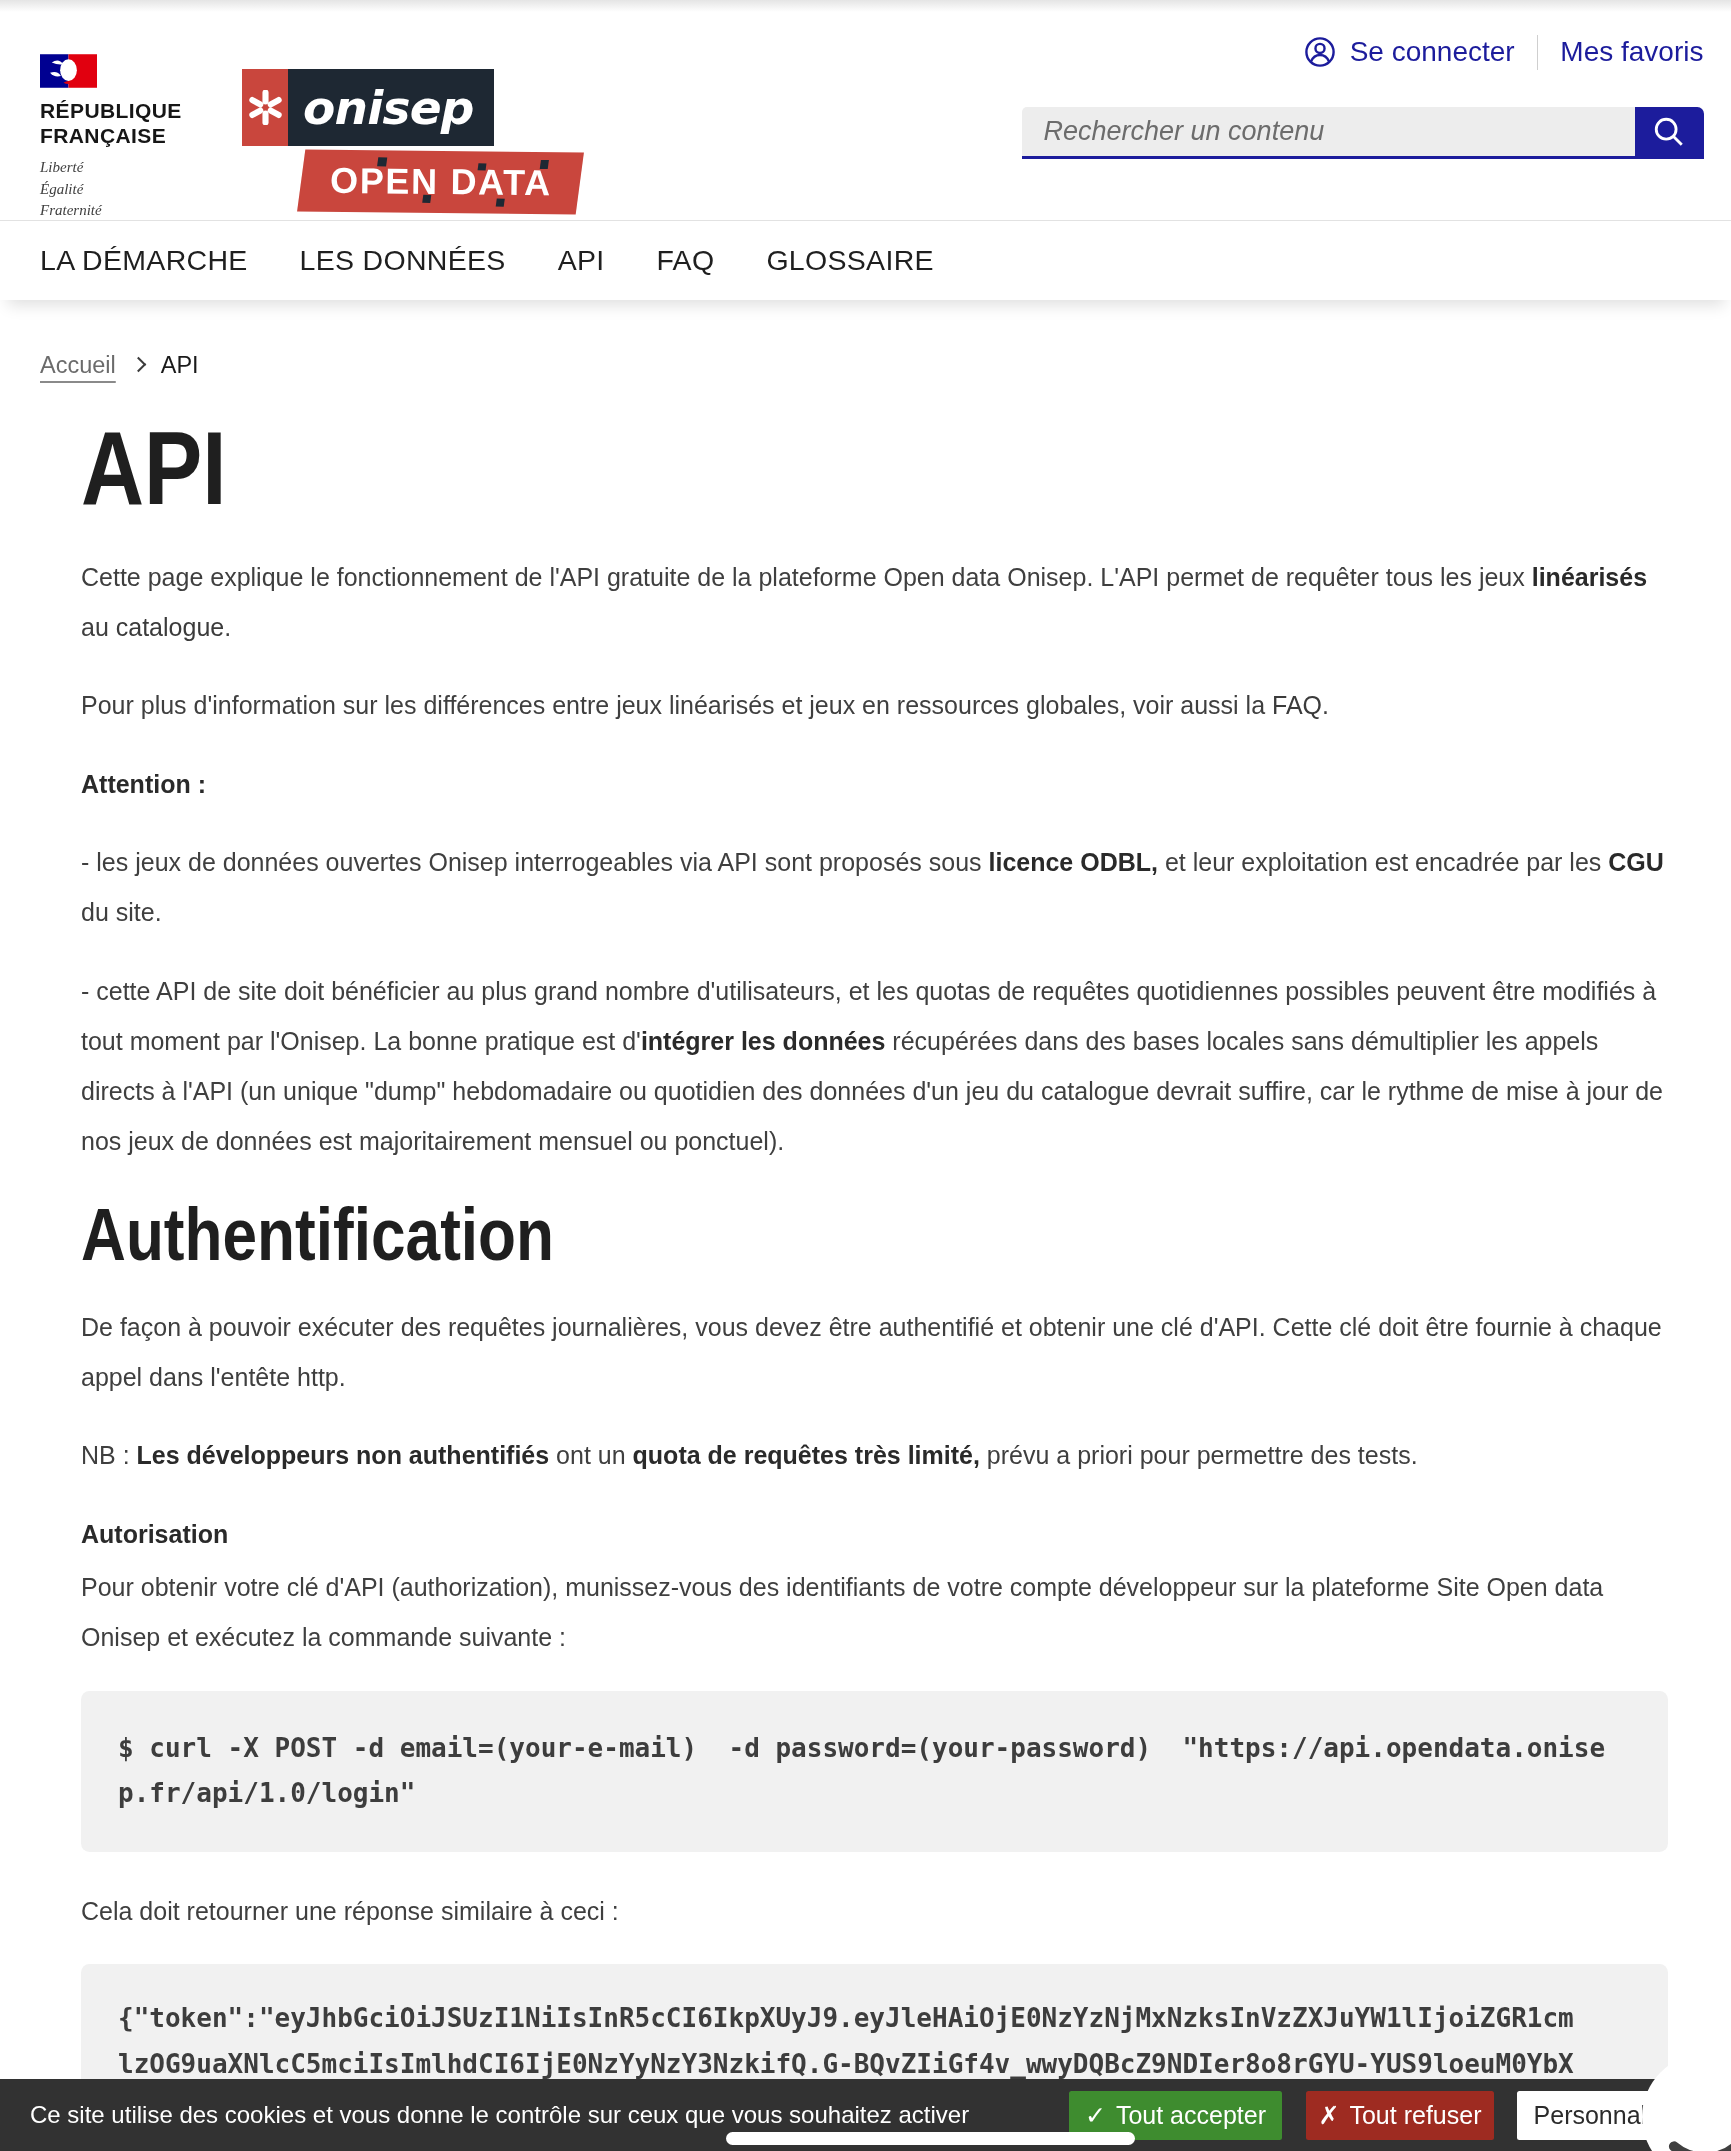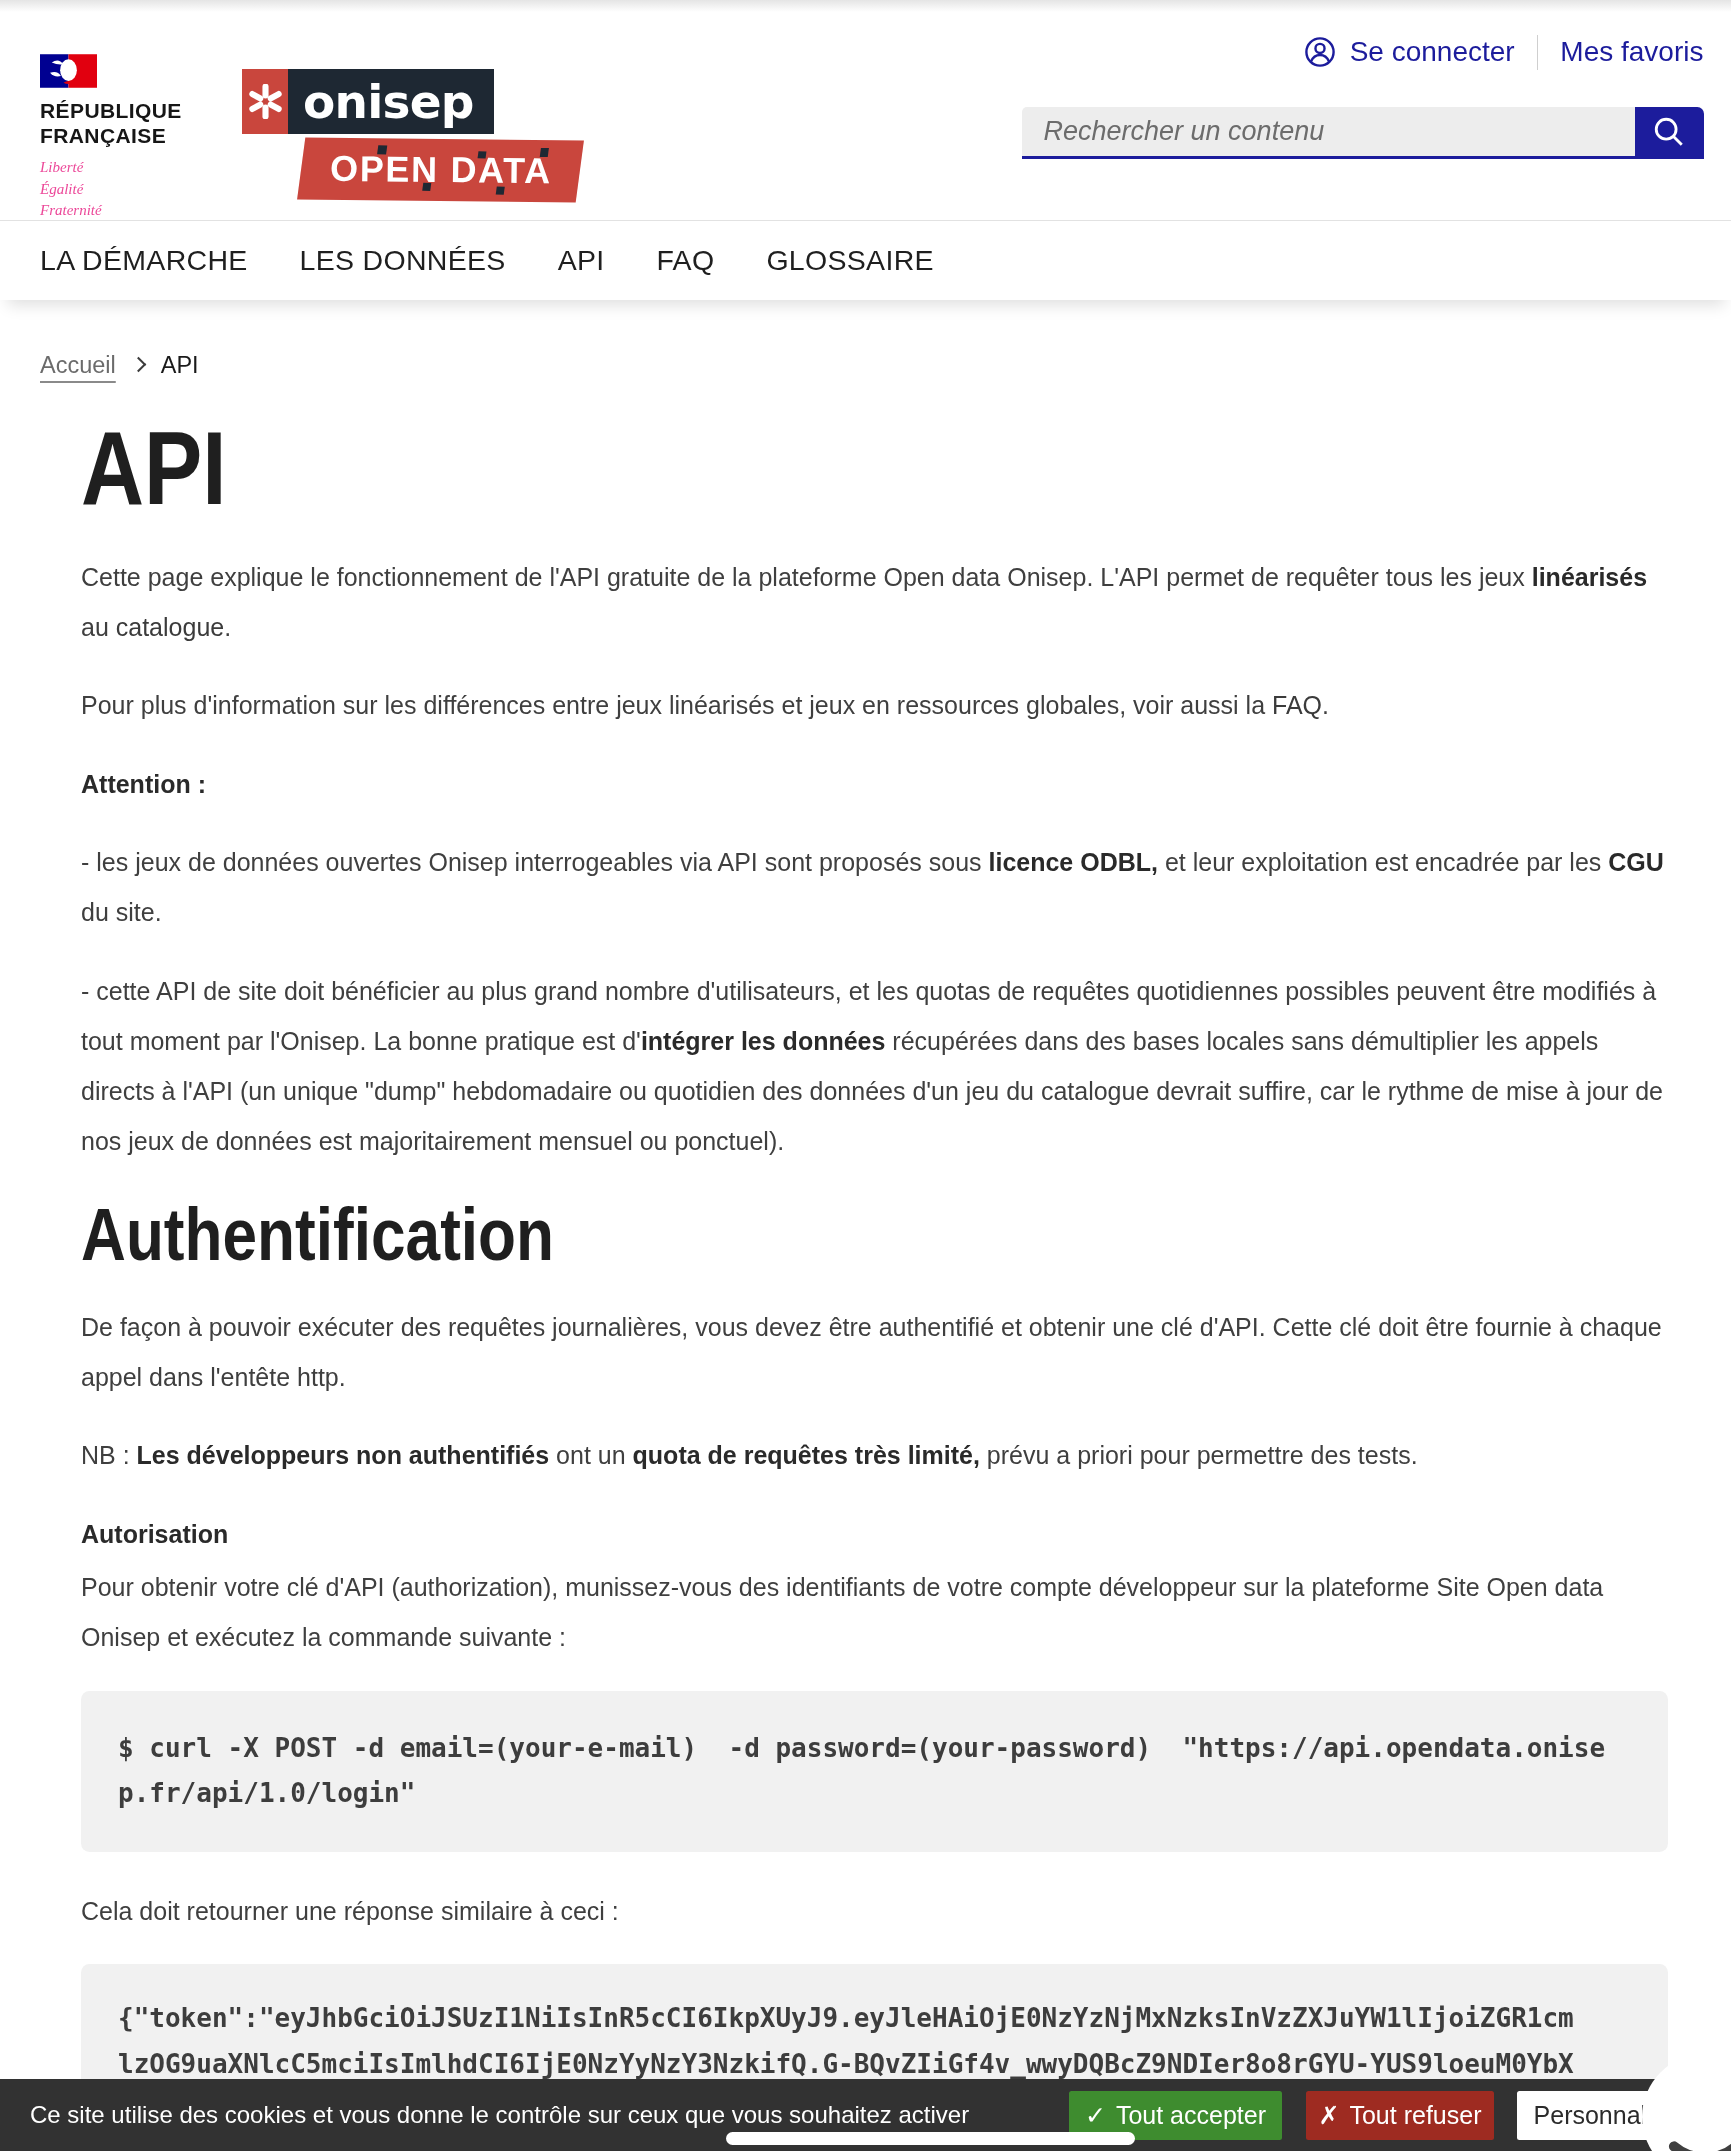--- a/index.html
+++ b/index.html
@@ -9,24 +9,24 @@
 
   .top-shade { position:absolute; top:0; left:0; right:0; height:11.7px;
                background:linear-gradient(#dedede, rgba(255,255,255,0)); opacity:.8; pointer-events:none; z-index:9; }
 
   
   header { position:relative; height:220px; background:#fff; }
 
   .marianne { position:absolute; left:40px; top:54px; text-decoration:none; color:#1a1a1a; display:block; }
   .flag { width:57px; height:34px; }
   .rep-name { font-weight:700; font-size:21px; line-height:1.2; letter-spacing:0.4px; margin-top:10px; color:#161616; }
-  .motto { font-family:"Liberation Serif", serif; font-style:italic; font-size:15px; line-height:1.45; margin-top:8.4px; color:#ec4899; }
+  .motto { font-family:"Liberation Serif", serif; font-style:italic; font-size:15px; line-height:1.45; margin-top:8.4px; color:#404040; }
 
   .onisep { position:absolute; left:242px; top:69px; text-decoration:none; display:block; }
-  .onisep-top { display:flex; height:65px; }
+  .onisep-top { display:flex; height:77px;font-style:italic; }
   .onisep-star { width:46px; background:#c9463d; display:flex; align-items:center; justify-content:center; }
   .onisep-word { background:#1e2833; color:#fff; font-weight:700; font-size:47px; letter-spacing:-0.8px;
                  padding:0 20px 0 15px; display:flex; align-items:center; font-family:"DejaVu Sans", sans-serif; }
   .onisep-od { position:relative; margin:5px 0 0 59px; width:279px; height:62px; background:#c9463d;
                transform:skewX(-7deg) rotate(.6deg); display:flex; align-items:center; justify-content:center; }
   .onisep-od .od-text { transform:skewX(7deg); color:#fff; font-weight:700; font-size:36px; letter-spacing:1.7px;
                         font-family:"Liberation Sans", sans-serif; }
   .glitch { position:absolute; background:#1e2833; }
   .g1 { left:74px;  top:6.7px;  width:9.2px; height:9.2px; }
   .g2 { left:175px; top:11.7px; width:7.6px;  height:7.6px;  }

